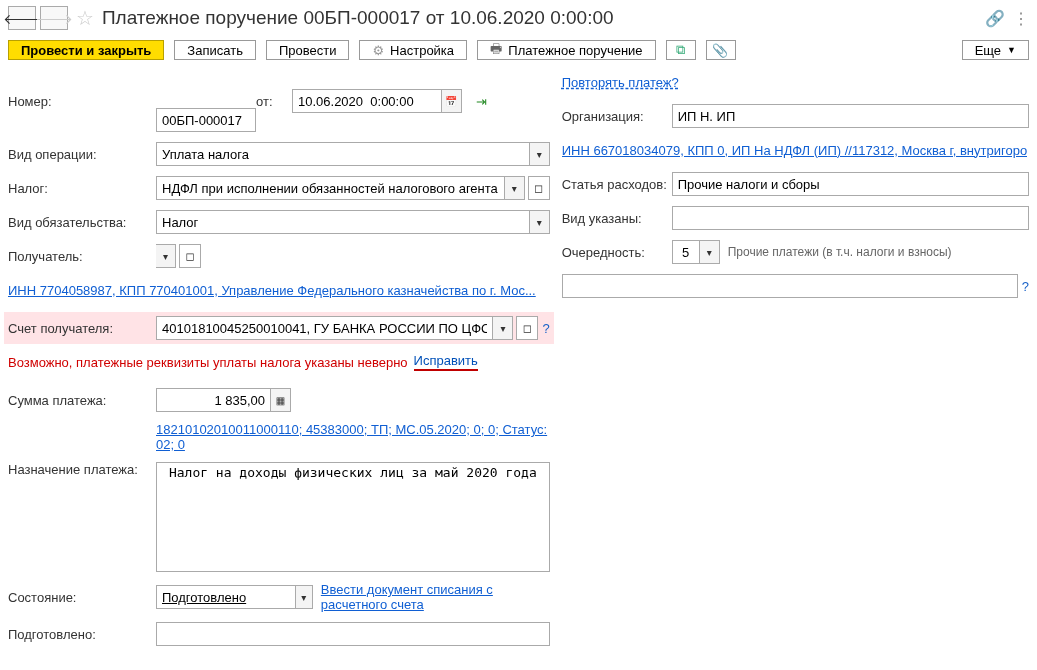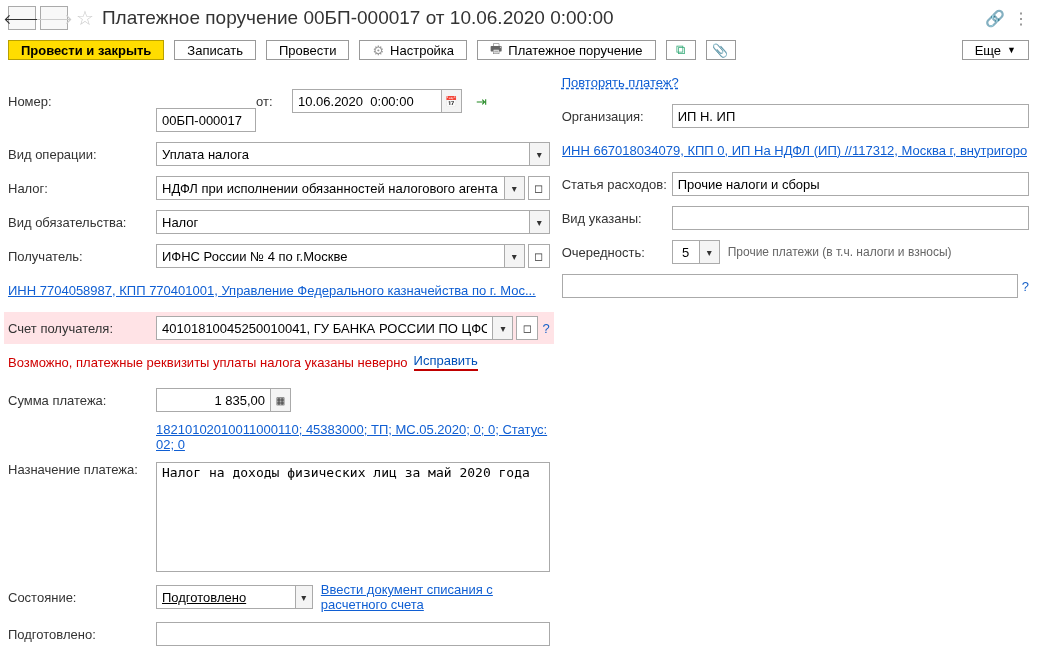--- a/index.html
+++ b/index.html
@@ -217,21 +217,20 @@
     </div>
 
     <div class="row">
       <div class="label">Вид обязательства:</div>
       <input class="input" style="flex: 1 1 0%;" value="Налог">
       <div class="dropdown-btn">▾</div>
     </div>
 
     <div class="row">
       <div class="label">Получатель:</div>
-      <input class="input" style="flex: 1 1 0%;" value="ИФНС России № 4 по г.Москве">
       <div class="dropdown-btn">▾</div>
       <div class="open-btn">◻</div>
     </div>
 
     <div class="row">
       <span class="linksolid" style="white-space:nowrap;overflow:hidden;text-overflow:ellipsis;max-width:100%">ИНН 7704058987, КПП 770401001, Управление Федерального казначейства по г. Мос...</span>
     </div>
 
     <div class="row pink-row">
       <div class="label">Счет получателя:</div>
@@ -255,21 +254,21 @@
         </div>
     </div>
 
     <div class="row">
       <div class="label"></div>
       <span class="linksolid">18210102010011000110; 45383000; ТП; МС.05.2020; 0; 0; Статус: 02; 0</span>
     </div>
 
     <div class="row" style="align-items:flex-start">
       <div class="label">Назначение платежа:</div>
-      <textarea class="input" style="width: 870px;">Налог на доходы физических лиц за май 2020 года</textarea>
+      <textarea class="input" style="width: 870px; text-align: center;">Налог на доходы физических лиц за май 2020 года</textarea>
     </div>
 
     <div class="row">
       <div class="label">Состояние:</div>
       <input class="input" style="width: 140px; text-decoration: underline;" value="Подготовлено">
       <div class="dropdown-btn">▾</div>
       <span style="width:10px"></span>
       <span class="linksolid">Ввести документ списания с расчетного счета</span>
     </div>
 

